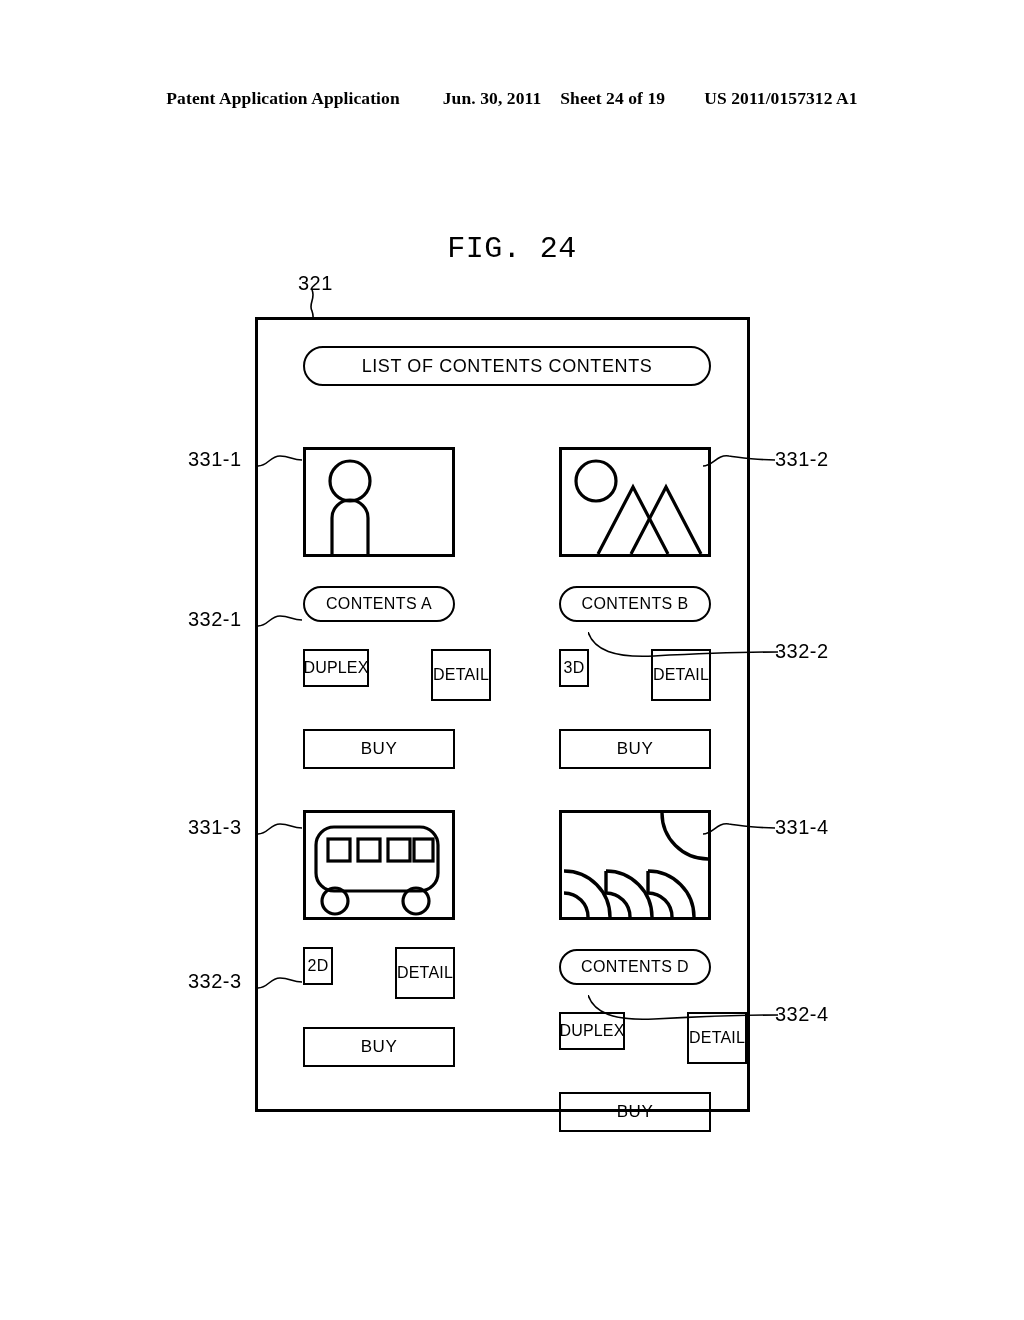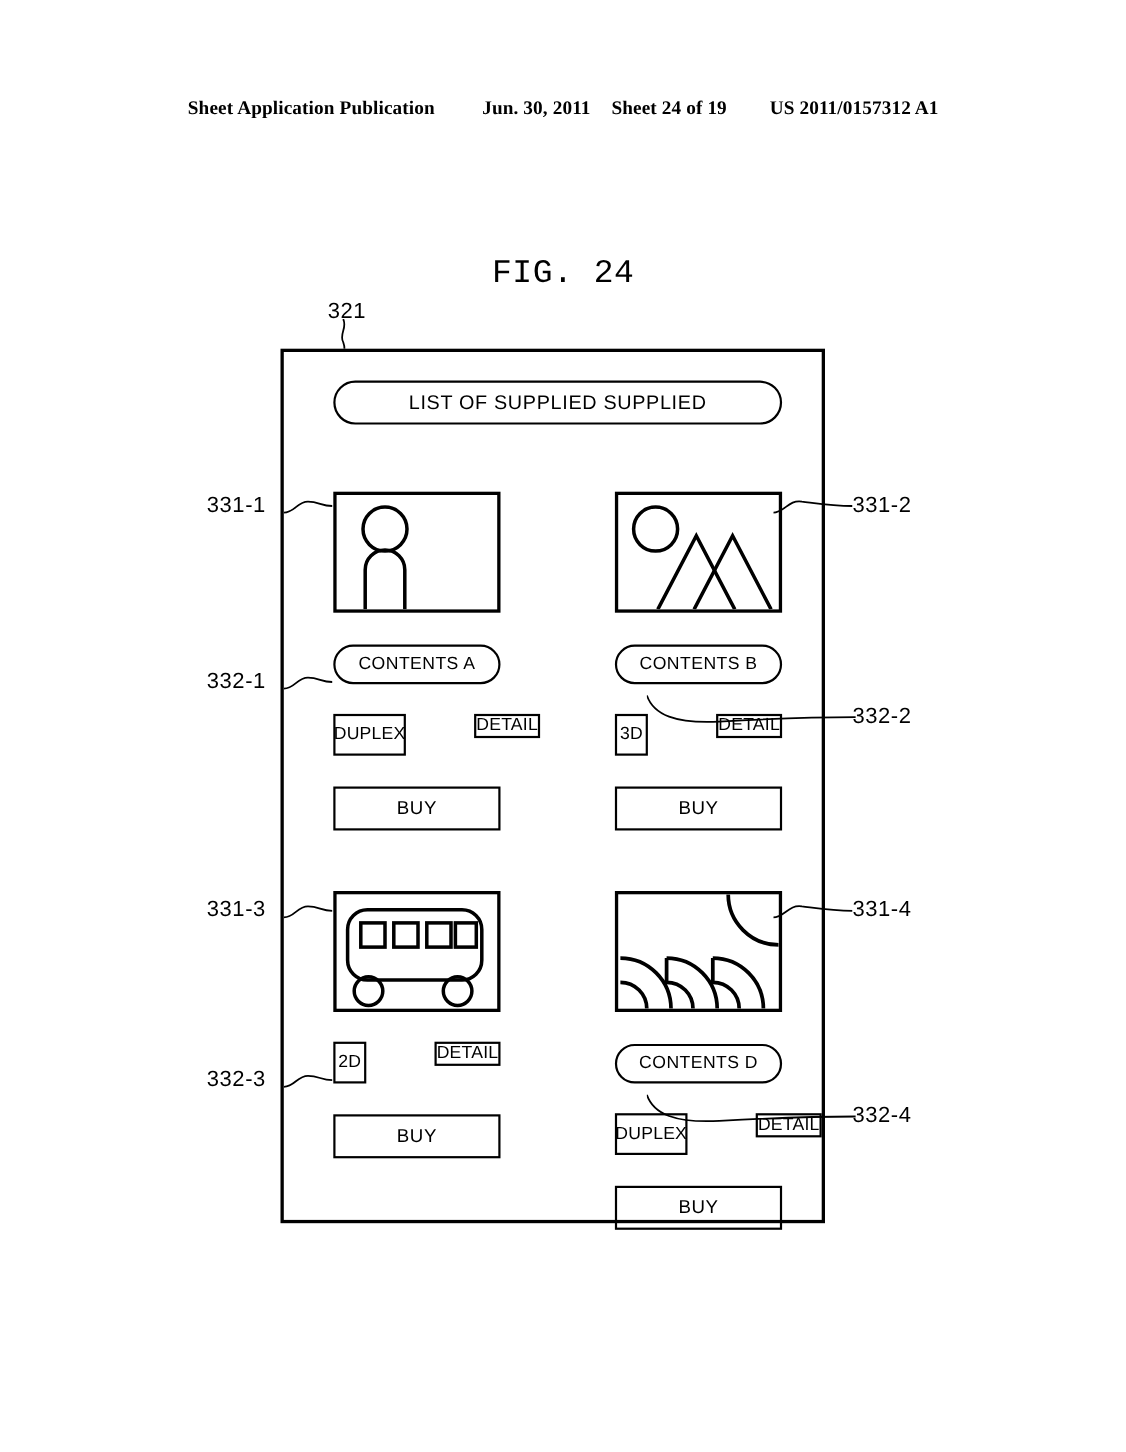--- a/index.html
+++ b/index.html
@@ -139,21 +139,21 @@
     border: 2.5px solid #000;
     box-sizing: border-box;
     display: flex;
     align-items: center;
     justify-content: center;
     font-size: 16px;
     letter-spacing: 0.2px;
   }
   .btn-detail {
     width: 64px;
-    height: 22px;
+    height: 52px;
     margin-left: 18px;
     border: 2.5px solid #000;
     box-sizing: border-box;
     display: flex;
     align-items: center;
     justify-content: center;
     font-size: 16px;
     letter-spacing: 0.2px;
   }
   .btn-buy {
@@ -179,40 +179,40 @@
   .leader {
     position: absolute;
     pointer-events: none;
   }
   .leader path { fill: none; stroke: #000; stroke-width: 1.6px; }
 </style>
 </head>
 <body>
 
 <div id="patent-header">
-  <span class="seg">Sheet Application Publication</span>
+  <span class="seg">Patent Application Application</span>
   <span class="gap-lg"></span>
   <span class="seg">Jun. 30, 2011</span>
   <span class="gap-md"></span>
   <span class="seg">Sheet 24 of 19</span>
   <span class="gap-xl"></span>
   <span class="seg">US 2011/0157312 A1</span>
 </div>
 
 <div id="fig-title">FIG. 24</div>
 
 <div id="label-321" class="ref-label">321</div>
 <svg id="leader-321" class="leader" viewBox="0 0 40 34">
   <path d="M12,0 C16,8 8,14 12,21 C14,26 13,29 13,34"></path>
 </svg>
 
 <div id="screen-frame">
 
   <div id="list-title">
-    <span>LIST OF SUPPLIED SUPPLIED</span>
+    <span>LIST OF CONTENTS CONTENTS</span>
   </div>
 
   <div class="content-item col-left row-top">
     <div class="thumb">
       <svg width="146" height="104" viewBox="0 0 146 104">
         <circle cx="44" cy="31" r="20" fill="none" stroke="#000" stroke-width="3.2"></circle>
         <path d="M26,104 L26,68 A18,18 0 0 1 62,68 L62,104" fill="none" stroke="#000" stroke-width="3.2"></path>
       </svg>
     </div>
     <div class="title-pill">

